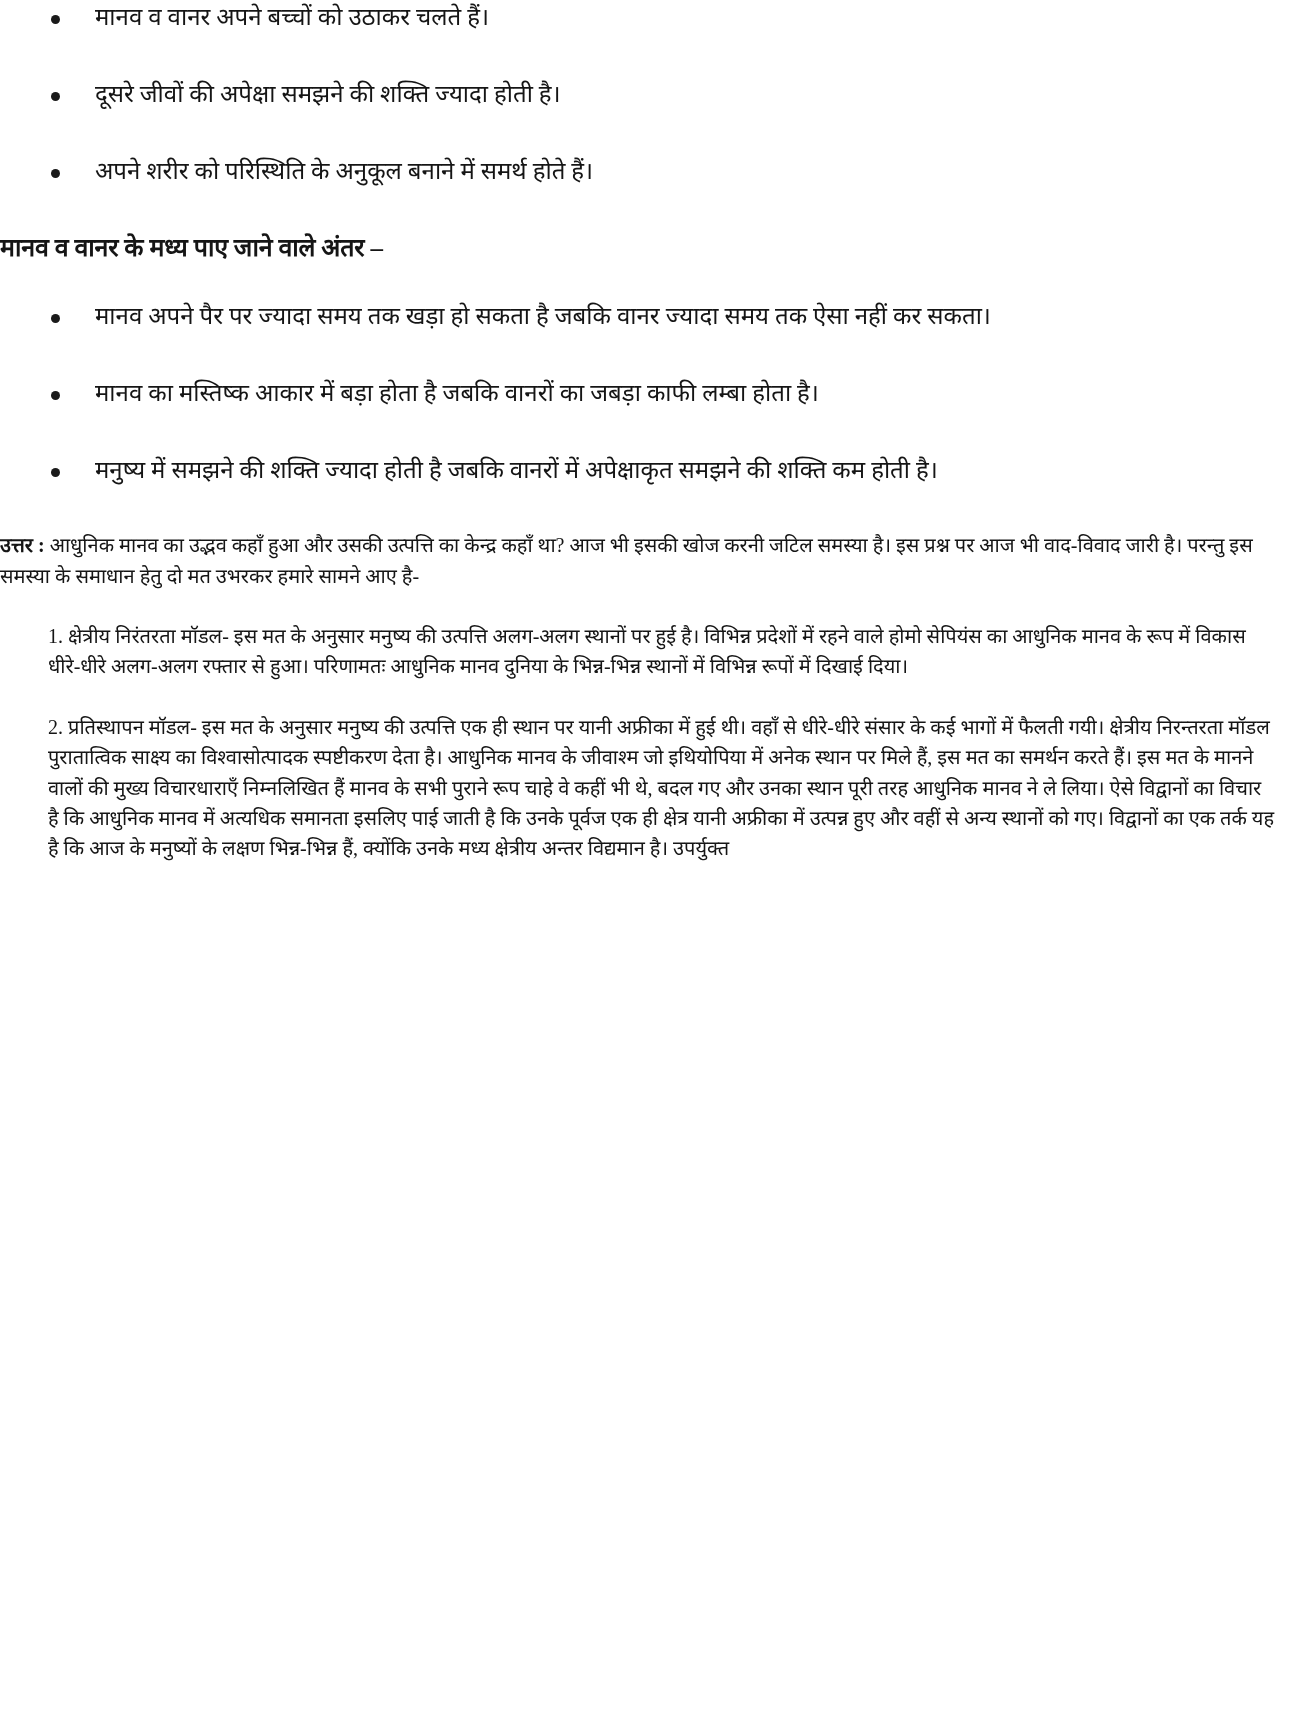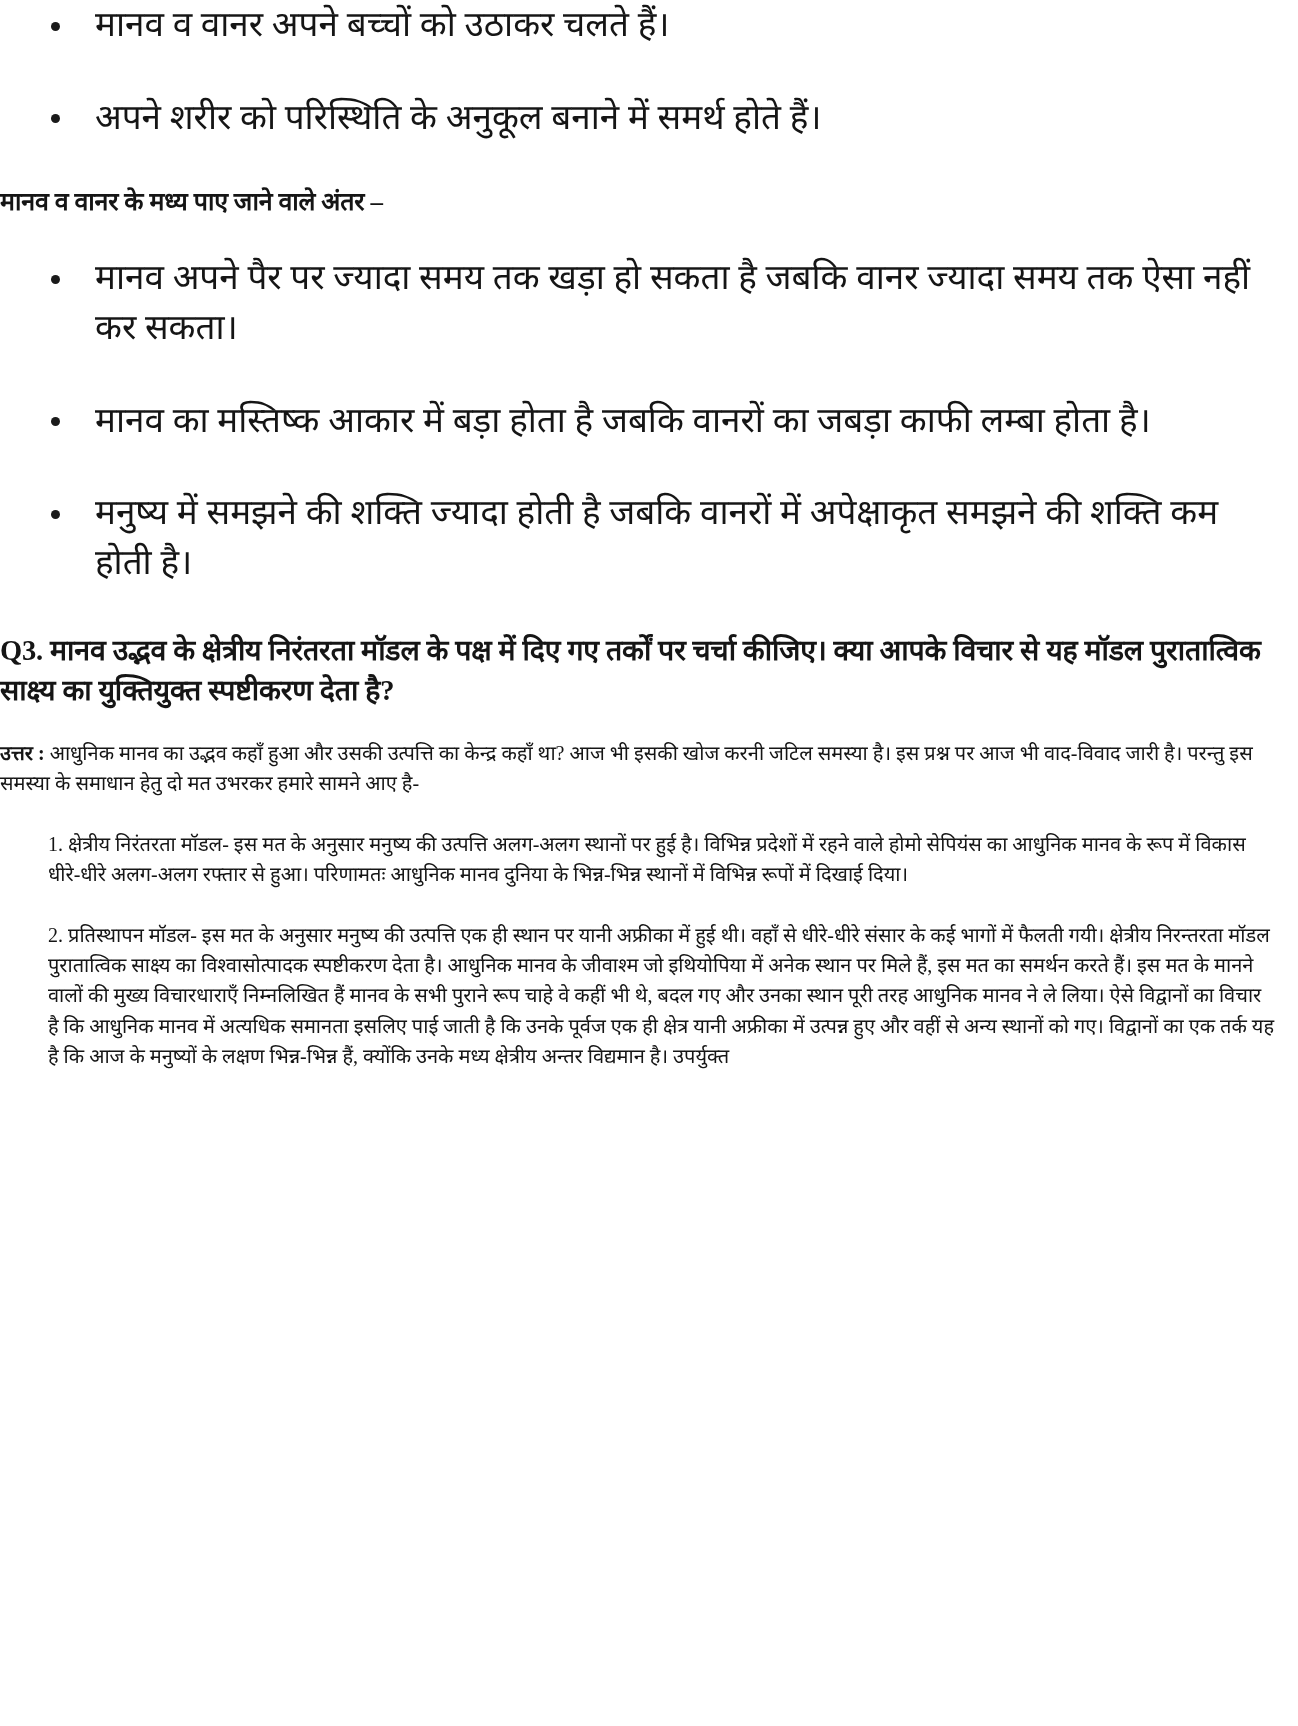--- a/index.html
+++ b/index.html
@@ -34,21 +34,21 @@
   
   ul.bullets {
     list-style: none;
     margin: 0;
     padding: 0;
   }
   ul.bullets > li {
     position: relative;
     padding-left: 95px;
     padding-right: 34px;
-    font-size: 35px;
+    font-size: 24px;
     line-height: 1.42;
     margin: 0 0 43px 0;
   }
   ul.bullets > li.tight {
     margin-bottom: 40px;
   }
   ul.bullets > li::before {
     content: "";
     position: absolute;
     left: 51px;
@@ -107,39 +107,41 @@
 <body>
 
 <div class="page">
   <div class="content">
 
     <ul class="bullets">
       <li>
         <span class="li-text">मानव व वानर अपने बच्चों को उठाकर चलते हैं।</span>
       </li>
       <li>
+        <span class="li-text">दूसरे जीवों की अपेक्षा समझने की शक्ति ज्यादा होती है।</span>
+      </li>
+      <li>
         <span class="li-text">अपने शरीर को परिस्थिति के अनुकूल बनाने में समर्थ होते हैं।</span>
       </li>
     </ul>
 
     <div class="section-heading">मानव व वानर के मध्य पाए जाने वाले अंतर –</div>
 
     <ul class="bullets">
       <li>
         <span class="li-text">मानव अपने पैर पर ज्यादा समय तक खड़ा हो सकता है जबकि वानर ज्यादा समय तक ऐसा नहीं कर सकता।</span>
       </li>
       <li>
         <span class="li-text">मानव का मस्तिष्क आकार में बड़ा होता है जबकि वानरों का जबड़ा काफी लम्बा होता है।</span>
       </li>
       <li>
         <span class="li-text">मनुष्य में समझने की शक्ति ज्यादा होती है जबकि वानरों में अपेक्षाकृत समझने की शक्ति कम होती है।</span>
       </li>
     </ul>
 
-    <div class="question-heading">Q3. मानव उद्भव के क्षेत्रीय निरंतरता मॉडल के पक्ष में दिए गए तर्कों पर चर्चा कीजिए। क्या आपके विचार से यह मॉडल पुरातात्विक साक्ष्य का युक्तियुक्त स्पष्टीकरण देता है?</div>
 
     <p class="para">
       <span class="answer-label">उत्तर :</span><span> आधुनिक मानव का उद्भव कहाँ हुआ और उसकी उत्पत्ति का केन्द्र कहाँ था? आज भी इसकी खोज करनी जटिल समस्या है। इस प्रश्न पर आज भी वाद-विवाद जारी है। परन्तु इस समस्या के समाधान हेतु दो मत उभरकर हमारे सामने आए है-</span>
     </p>
 
     <p class="para gap-top">1. क्षेत्रीय निरंतरता मॉडल- इस मत के अनुसार मनुष्य की उत्पत्ति अलग-अलग स्थानों पर हुई है। विभिन्न प्रदेशों में रहने वाले होमो सेपियंस का आधुनिक मानव के रूप में विकास धीरे-धीरे अलग-अलग रफ्तार से हुआ। परिणामतः आधुनिक मानव दुनिया के भिन्न-भिन्न स्थानों में विभिन्न रूपों में दिखाई दिया।</p>
 
     <p class="para gap-top last">2. प्रतिस्थापन मॉडल- इस मत के अनुसार मनुष्य की उत्पत्ति एक ही स्थान पर यानी अफ्रीका में हुई थी। वहाँ से धीरे-धीरे संसार के कई भागों में फैलती गयी। क्षेत्रीय निरन्तरता मॉडल पुरातात्विक साक्ष्य का विश्वासोत्पादक स्पष्टीकरण देता है। आधुनिक मानव के जीवाश्म जो इथियोपिया में अनेक स्थान पर मिले हैं, इस मत का समर्थन करते हैं। इस मत के मानने वालों की मुख्य विचारधाराएँ निम्नलिखित हैं मानव के सभी पुराने रूप चाहे वे कहीं भी थे, बदल गए और उनका स्थान पूरी तरह आधुनिक मानव ने ले लिया। ऐसे विद्वानों का विचार है कि आधुनिक मानव में अत्यधिक समानता इसलिए पाई जाती है कि उनके पूर्वज एक ही क्षेत्र यानी अफ्रीका में उत्पन्न हुए और वहीं से अन्य स्थानों को गए। विद्वानों का एक तर्क यह है कि आज के मनुष्यों के लक्षण भिन्न-भिन्न हैं, क्योंकि उनके मध्य क्षेत्रीय अन्तर विद्यमान है। उपर्युक्त</p>
 
   </div>

